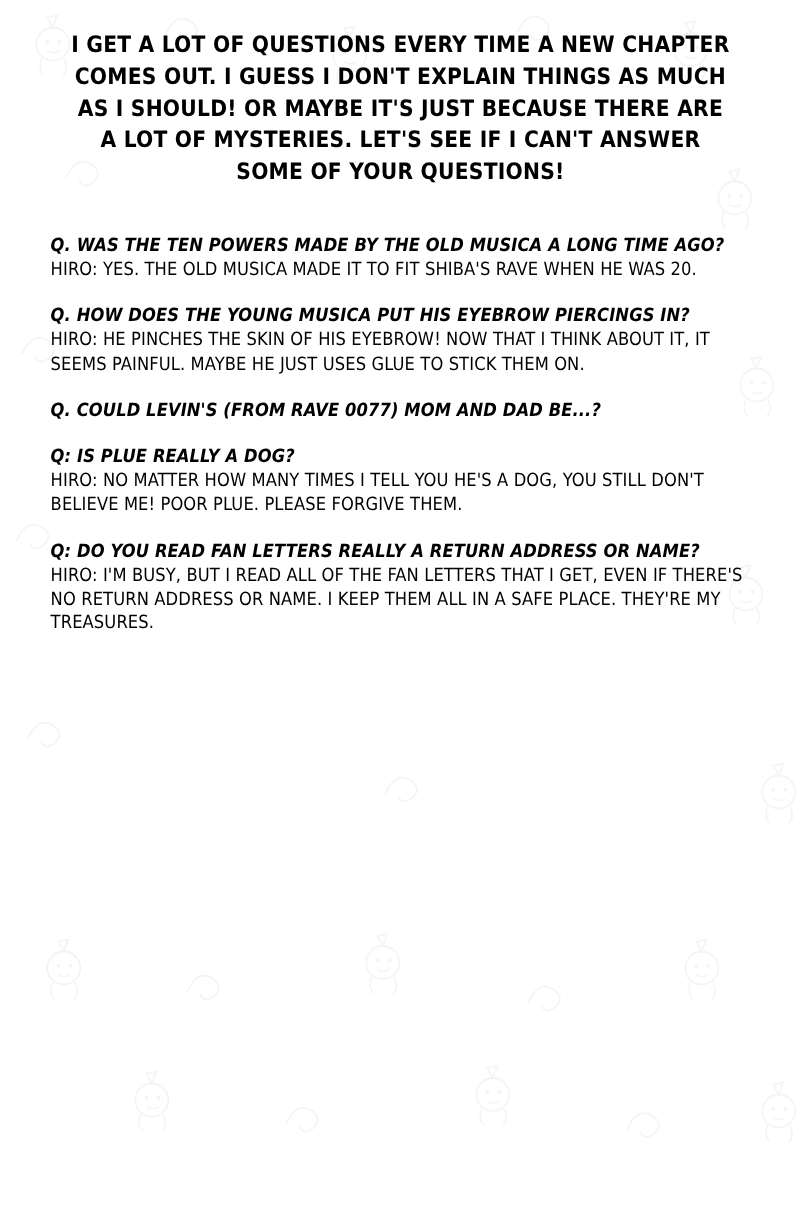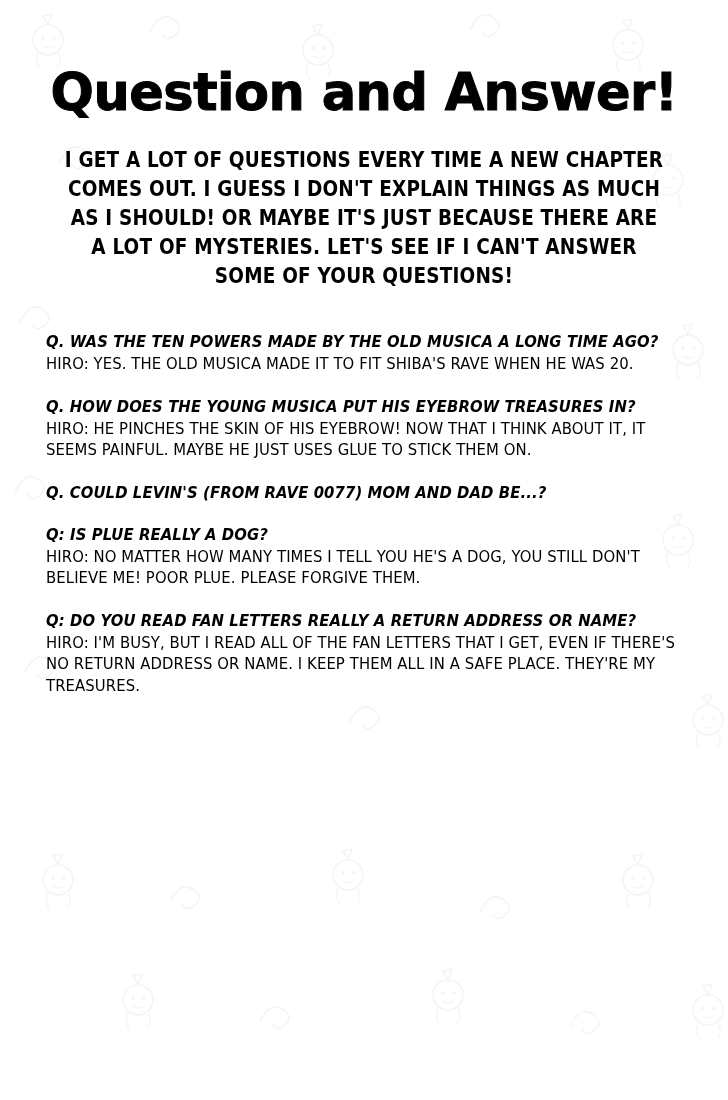--- a/index.html
+++ b/index.html
@@ -124,33 +124,32 @@
     <use href="#plue-doodle" x="430" y="975"></use>
     <use href="#swirl-doodle" x="570" y="1005"></use>
     <use href="#plue-doodle" x="690" y="990"></use>
     <use href="#swirl-doodle" x="350" y="700"></use>
     <use href="#plue-doodle" x="690" y="700"></use>
   </g>
 </svg>
 
 <div id="page">
 
-  <h1 id="page-title">Question and Answer!</h1>
 
   <p id="intro">I GET A LOT OF QUESTIONS EVERY TIME A NEW CHAPTER COMES OUT. I GUESS I DON'T EXPLAIN THINGS AS MUCH AS I SHOULD! OR MAYBE IT'S JUST BECAUSE THERE ARE A LOT OF MYSTERIES. LET'S SEE IF I CAN'T ANSWER SOME OF YOUR QUESTIONS!</p>
 
   <div id="qa-list">
 
     <div class="qa-item">
       <div class="qa-question">Q. WAS THE TEN POWERS MADE BY THE OLD MUSICA A LONG TIME AGO?</div>
       <div class="qa-answer">HIRO: YES. THE OLD MUSICA MADE IT TO FIT SHIBA'S RAVE WHEN HE WAS 20.</div>
     </div>
 
     <div class="qa-item">
-      <div class="qa-question">Q. HOW DOES THE YOUNG MUSICA PUT HIS EYEBROW TREASURES IN?</div>
+      <div class="qa-question">Q. HOW DOES THE YOUNG MUSICA PUT HIS EYEBROW PIERCINGS IN?</div>
       <div class="qa-answer">HIRO: HE PINCHES THE SKIN OF HIS EYEBROW! NOW THAT I THINK ABOUT IT, IT SEEMS PAINFUL. MAYBE HE JUST USES GLUE TO STICK THEM ON.</div>
     </div>
 
     <div class="qa-item">
       <div class="qa-question">Q. COULD LEVIN'S (FROM RAVE 0077) MOM AND DAD BE...?</div>
     </div>
 
     <div class="qa-item">
       <div class="qa-question">Q: IS PLUE REALLY A DOG?</div>
       <div class="qa-answer">HIRO: NO MATTER HOW MANY TIMES I TELL YOU HE'S A DOG, YOU STILL DON'T BELIEVE ME! POOR PLUE. PLEASE FORGIVE THEM.</div>

